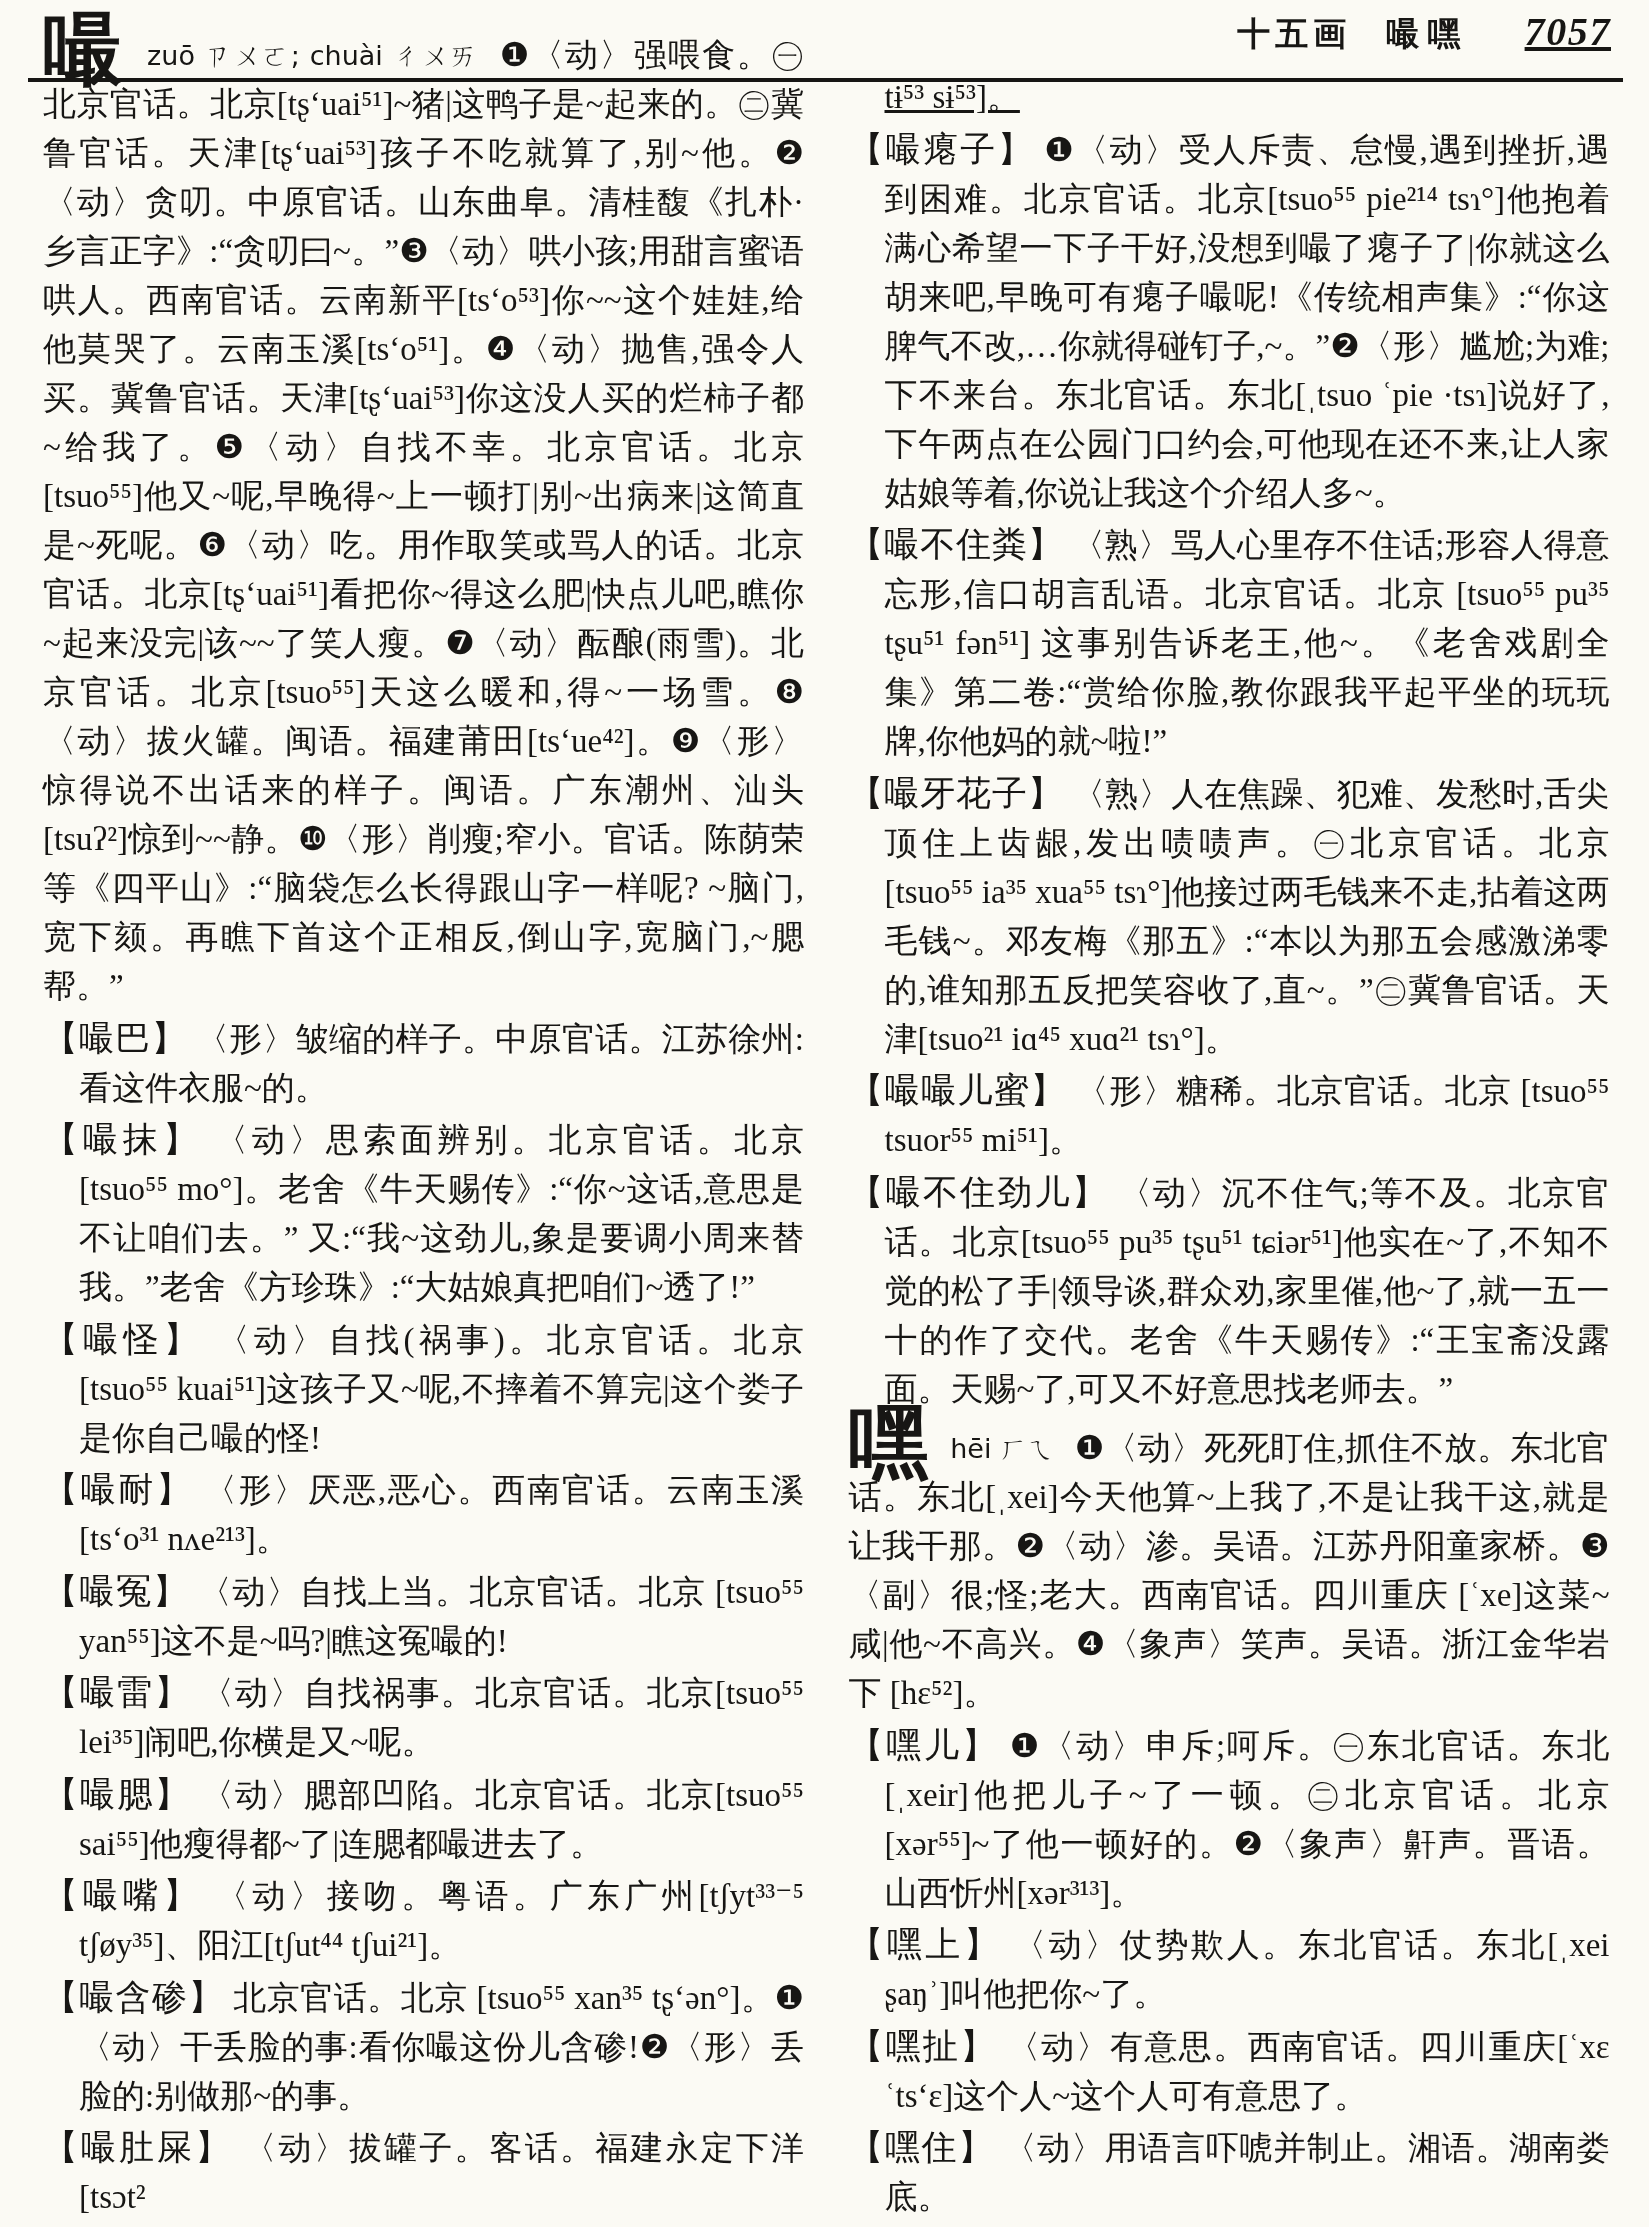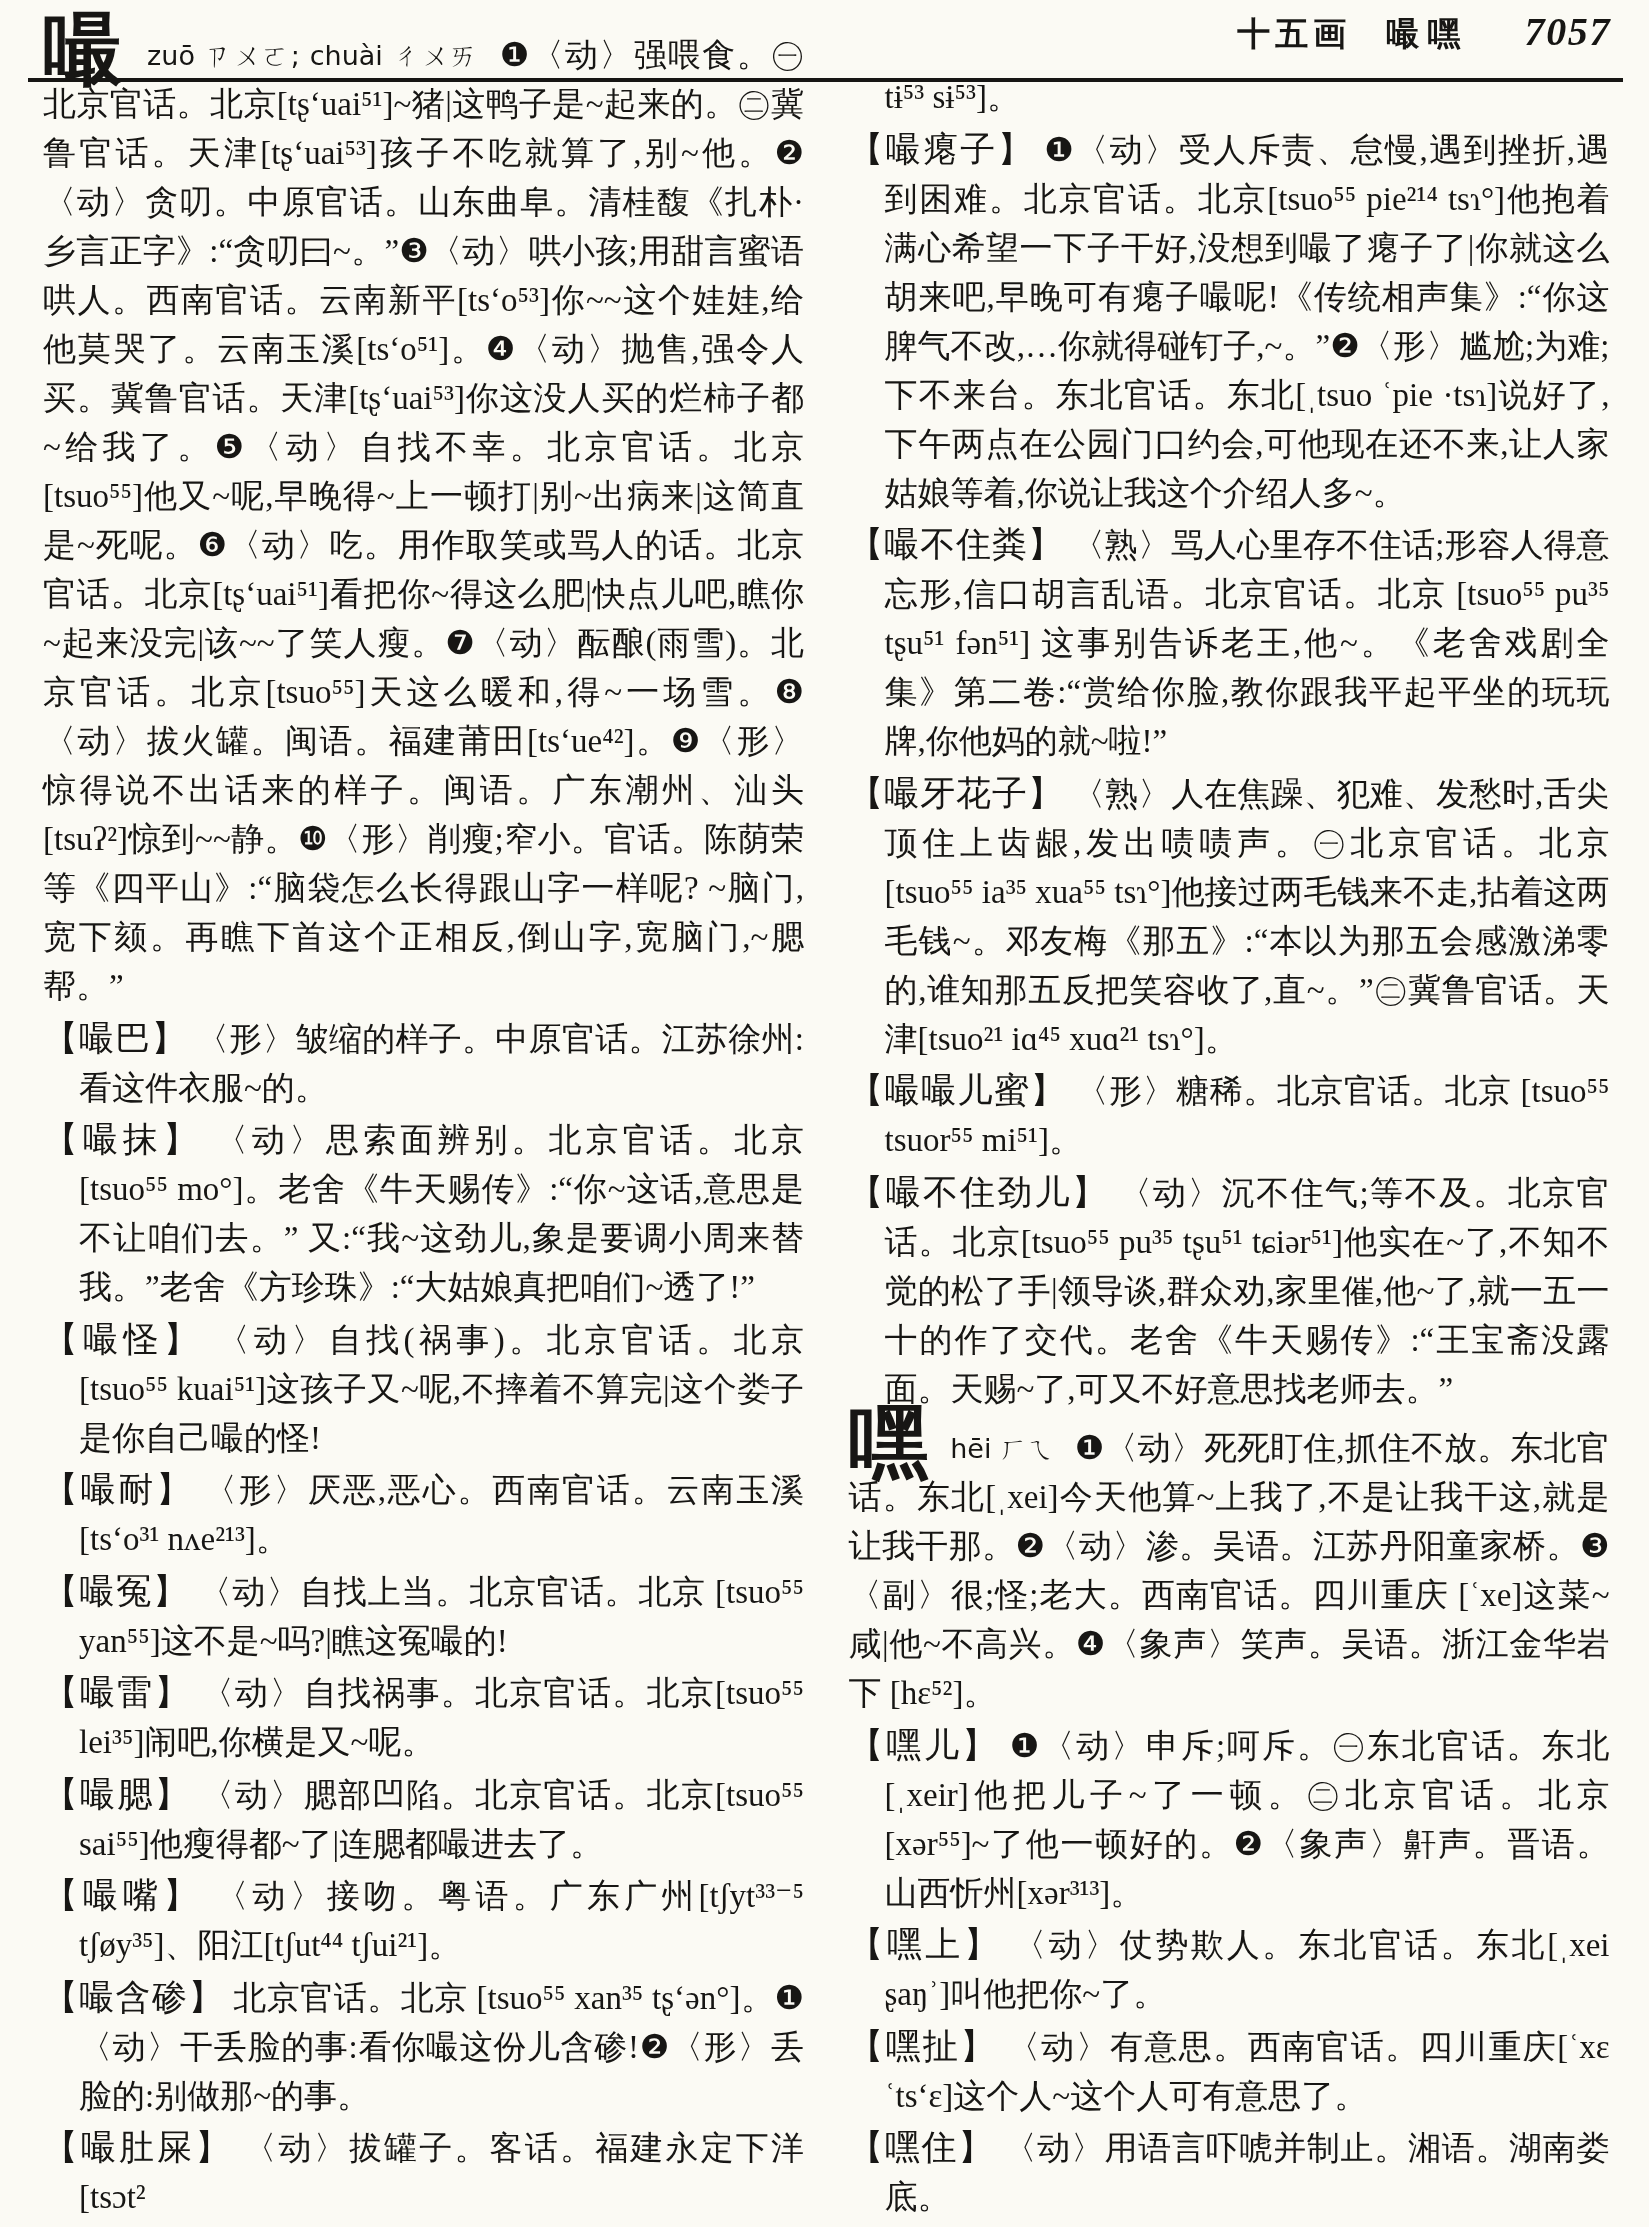--- a/index.html
+++ b/index.html
@@ -16,21 +16,21 @@
   
   .pagehead {
     position:absolute; top:8.2px; left:0; right:35px;
     display:flex; justify-content:flex-end; align-items:baseline;
     font-size:33px; font-weight:bold;
   }
   .ph-sec { margin-right:35px; letter-spacing:5px; }
   .ph-chars { margin-right:56px; letter-spacing:8.2px; }
   .ph-num {
     font-style:italic; font-size:40px;
-    font-family:"Liberation Serif", serif; letter-spacing:1.6px;
+    font-family:"Liberation Serif", serif; letter-spacing:1.6px;text-decoration:underline;
   }
   .toprule {
     position:absolute; top:78px; left:28px; right:23px;
     height:4.1px; background:var(--ink);
   }
 
   
   .cols {
     position:absolute; top:94px; left:43px; right:20px; bottom:5px;
     display:flex;
@@ -54,21 +54,21 @@
   .pron {
     font-family:"DejaVu Sans","Liberation Sans",sans-serif;
     font-size:27px; margin-right:11.5px; white-space:nowrap;
   }
 
   
   .sub-entry { padding-left:36px; text-indent:-36px; }
   .hw { font-weight:normal; font-size:35px; letter-spacing:0.8px; }
 
   
-  .cont { padding-left:36px; }
+  .cont { padding-left:36px;text-decoration:underline; }
 </style>
 </head>
 <body>
 
 <div class="page">
 
   <header class="pagehead">
     <span class="ph-sec">十五画</span>
     <span class="ph-chars">嘬嘿</span>
     <span class="ph-num">7057</span>

